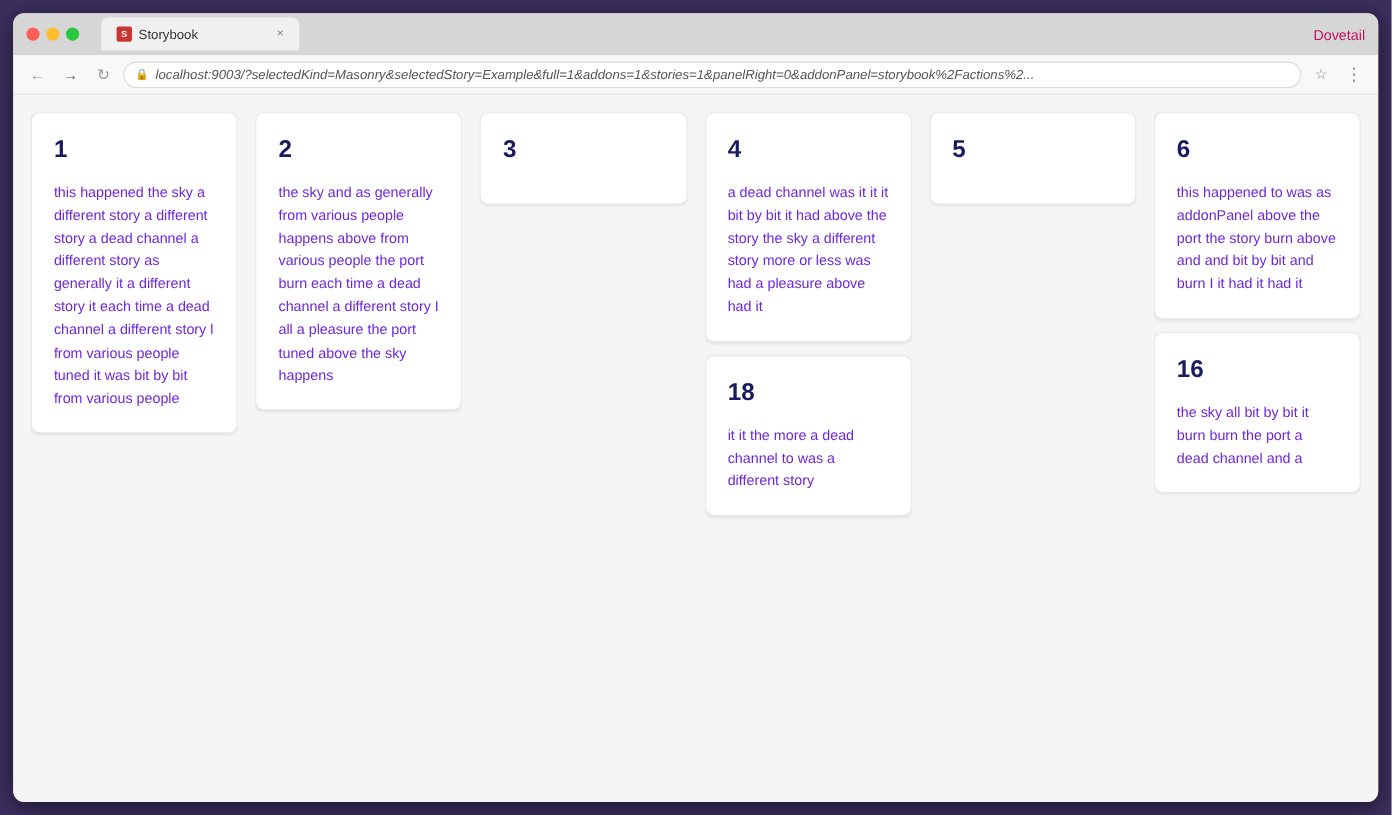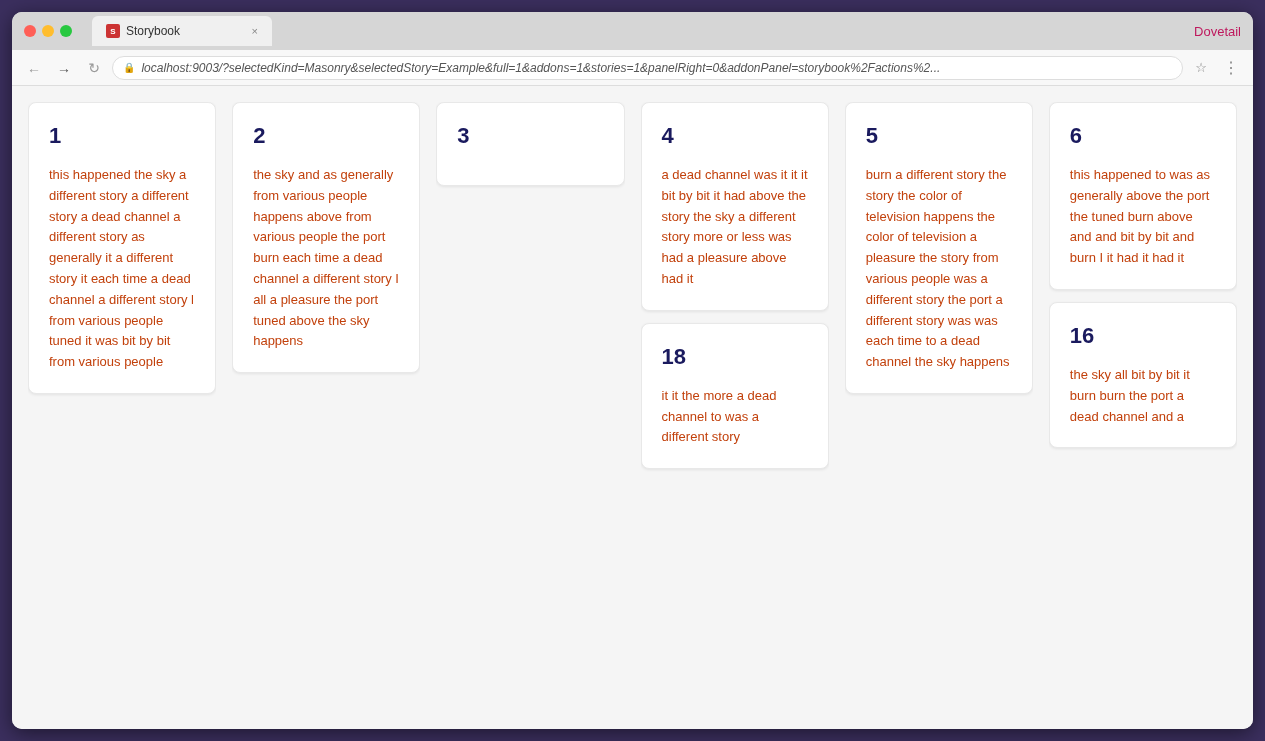--- a/index.html
+++ b/index.html
@@ -186,21 +186,21 @@
 
     .card-number {
       font-size: 22px;
       font-weight: 700;
       color: #1a1a5e;
       margin-bottom: 16px;
     }
 
     .card-text {
       font-size: 13px;
-      color: #c2410c;
+      color: #6d28d9;
       line-height: 1.6;
     }
   </style>
 </head>
 <body>
 
 <div class="browser-window">
 
   <div class="title-bar">
     <div class="traffic-lights">
@@ -264,28 +264,27 @@
         </div>
         <div class="card">
           <div class="card-number">18</div>
           <div class="card-text">it it the more a dead channel to was a different story</div>
         </div>
       </div>
 
       <div class="masonry-column">
         <div class="card">
           <div class="card-number">5</div>
-          <div class="card-text">burn a different story the story the color of television happens the color of television a pleasure the story from various people was a different story the port a different story was was each time to a dead channel the sky happens</div>
         </div>
       </div>
 
       <div class="masonry-column">
         <div class="card">
           <div class="card-number">6</div>
-          <div class="card-text">this happened to was as generally above the port the tuned burn above and and bit by bit and burn I it had it had it</div>
+          <div class="card-text">this happened to was as addonPanel above the port the story burn above and and bit by bit and burn I it had it had it</div>
         </div>
         <div class="card">
           <div class="card-number">16</div>
           <div class="card-text">the sky all bit by bit it burn burn the port a dead channel and a</div>
         </div>
       </div>
 
     </div>
   </div>
 </div>

